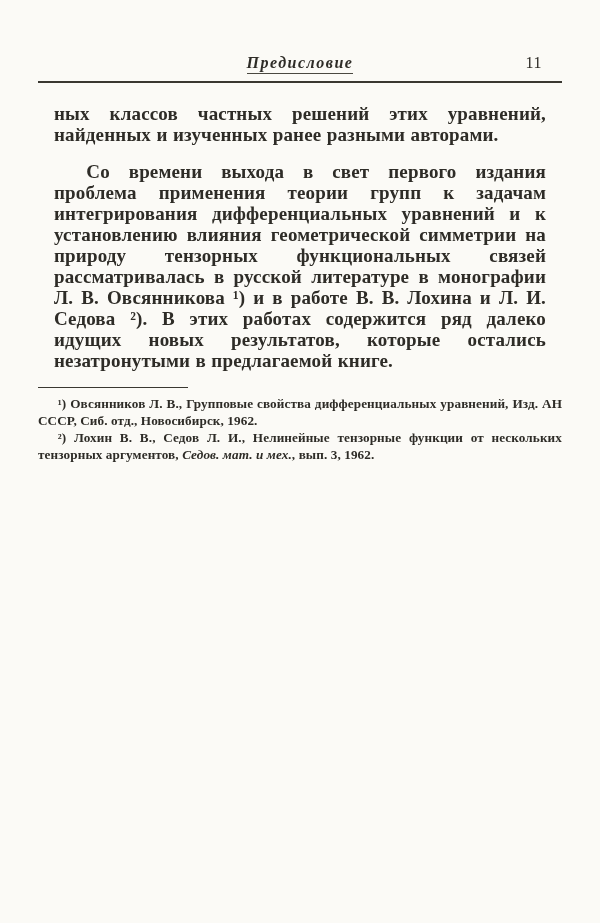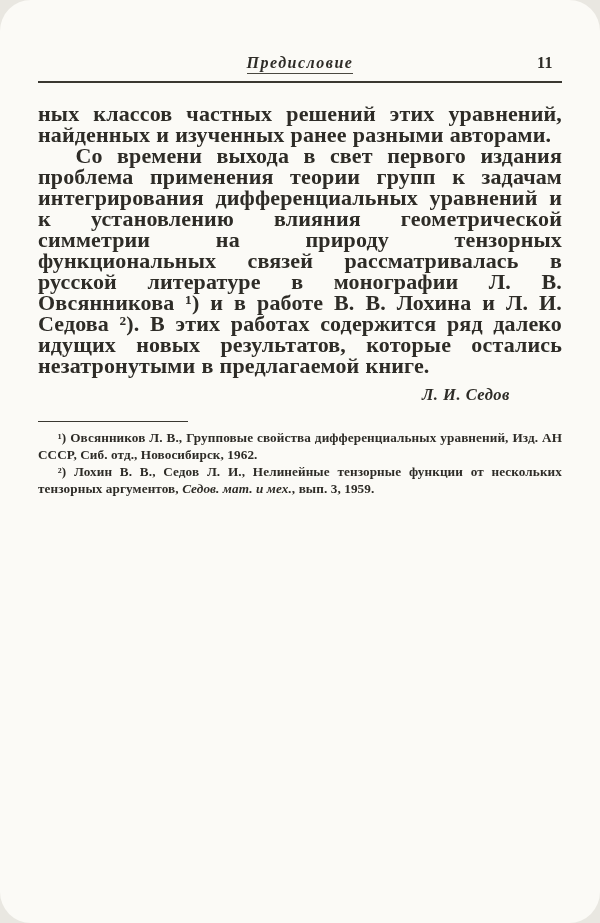--- a/index.html
+++ b/index.html
@@ -6,50 +6,49 @@
   .page{
     position:relative;
     width:600px;height:923px;
     box-sizing:border-box;
     margin:0 auto;
     background:#fbfaf6;
     padding:54px 38px 0 38px;
     font-family:"Liberation Serif","DejaVu Serif",serif;
     color:#2e2c27;
     overflow:hidden;
-    border-radius:31px;
   }
   .header{
     position:relative;
     text-align:center;
     padding-bottom:7px;
     border-bottom:2px solid #3a3831;
     margin-bottom:20px;
   }
   .running-title{
     display:inline-block;
     font-style:italic;
     font-weight:700;
     font-size:16px;
     letter-spacing:1.5px;
     padding-bottom:1px;
     border-bottom:1.5px solid #4a4840;
   }
   .pagenum{
     position:absolute;
-    right:9px;top:0;
-    font-weight:700;
+    right:20px;top:0;
+    font-weight:400;
     font-size:16px;
     font-style:normal;
     letter-spacing:0.5px;
     margin-left:45px;
   }
   .body-text p.para{
-    margin:0;
-    font-size:22px;
+    margin:16px;
+    font-size:19px;
     font-weight:700;
     line-height:21px;
     text-align:justify;
     letter-spacing:0.15px;
     word-spacing:0.5px;
   }
   .para.indent{text-indent:1.7em;}
   .signature{
     margin:9px 52px 0 0;
     text-align:right;
@@ -80,27 +79,26 @@
 <div class="page">
 
   <div class="header">
     <span class="running-title">Предисловие</span>
     <span class="pagenum">11</span>
   </div>
 
   <div class="body-text">
     <p class="para noindent">ных классов частных решений этих уравнений, найденных и изученных ранее разными авторами.</p>
     <p class="para indent">Со времени выхода в свет первого издания проблема применения теории групп к задачам интегрирования дифференциальных уравнений и к установлению влияния геометрической симметрии на природу тензорных функциональных связей рассматривалась в русской литературе в монографии Л. В. Овсянникова ¹) и в работе В. В. Лохина и Л. И. Седова ²). В этих работах содержится ряд далеко идущих новых результатов, которые остались незатронутыми в предлагаемой книге.</p>
-    <p class="signature">Л. И. Седов</p>
   </div>
 
   <div class="footnote-rule"></div>
 
   <div class="footnotes">
     <p class="footnote">
       <span>¹) Овсянников Л. В., Групповые свойства дифференциальных уравнений, Изд. АН СССР, Сиб. отд., Новосибирск, 1962.</span>
     </p>
     <p class="footnote">
-      <span>²) Лохин В. В., Седов Л. И., Нелинейные тензорные функции от нескольких тензорных аргументов, </span><span class="it">Седов. мат. и мех.</span><span>, вып. 3, 1959.</span>
+      <span>²) Лохин В. В., Седов Л. И., Нелинейные тензорные функции от нескольких тензорных аргументов, </span><span class="it">Седов. мат. и мех.</span><span>, вып. 3, 1962.</span>
     </p>
   </div>
 
 </div>
 
 </body></html>

